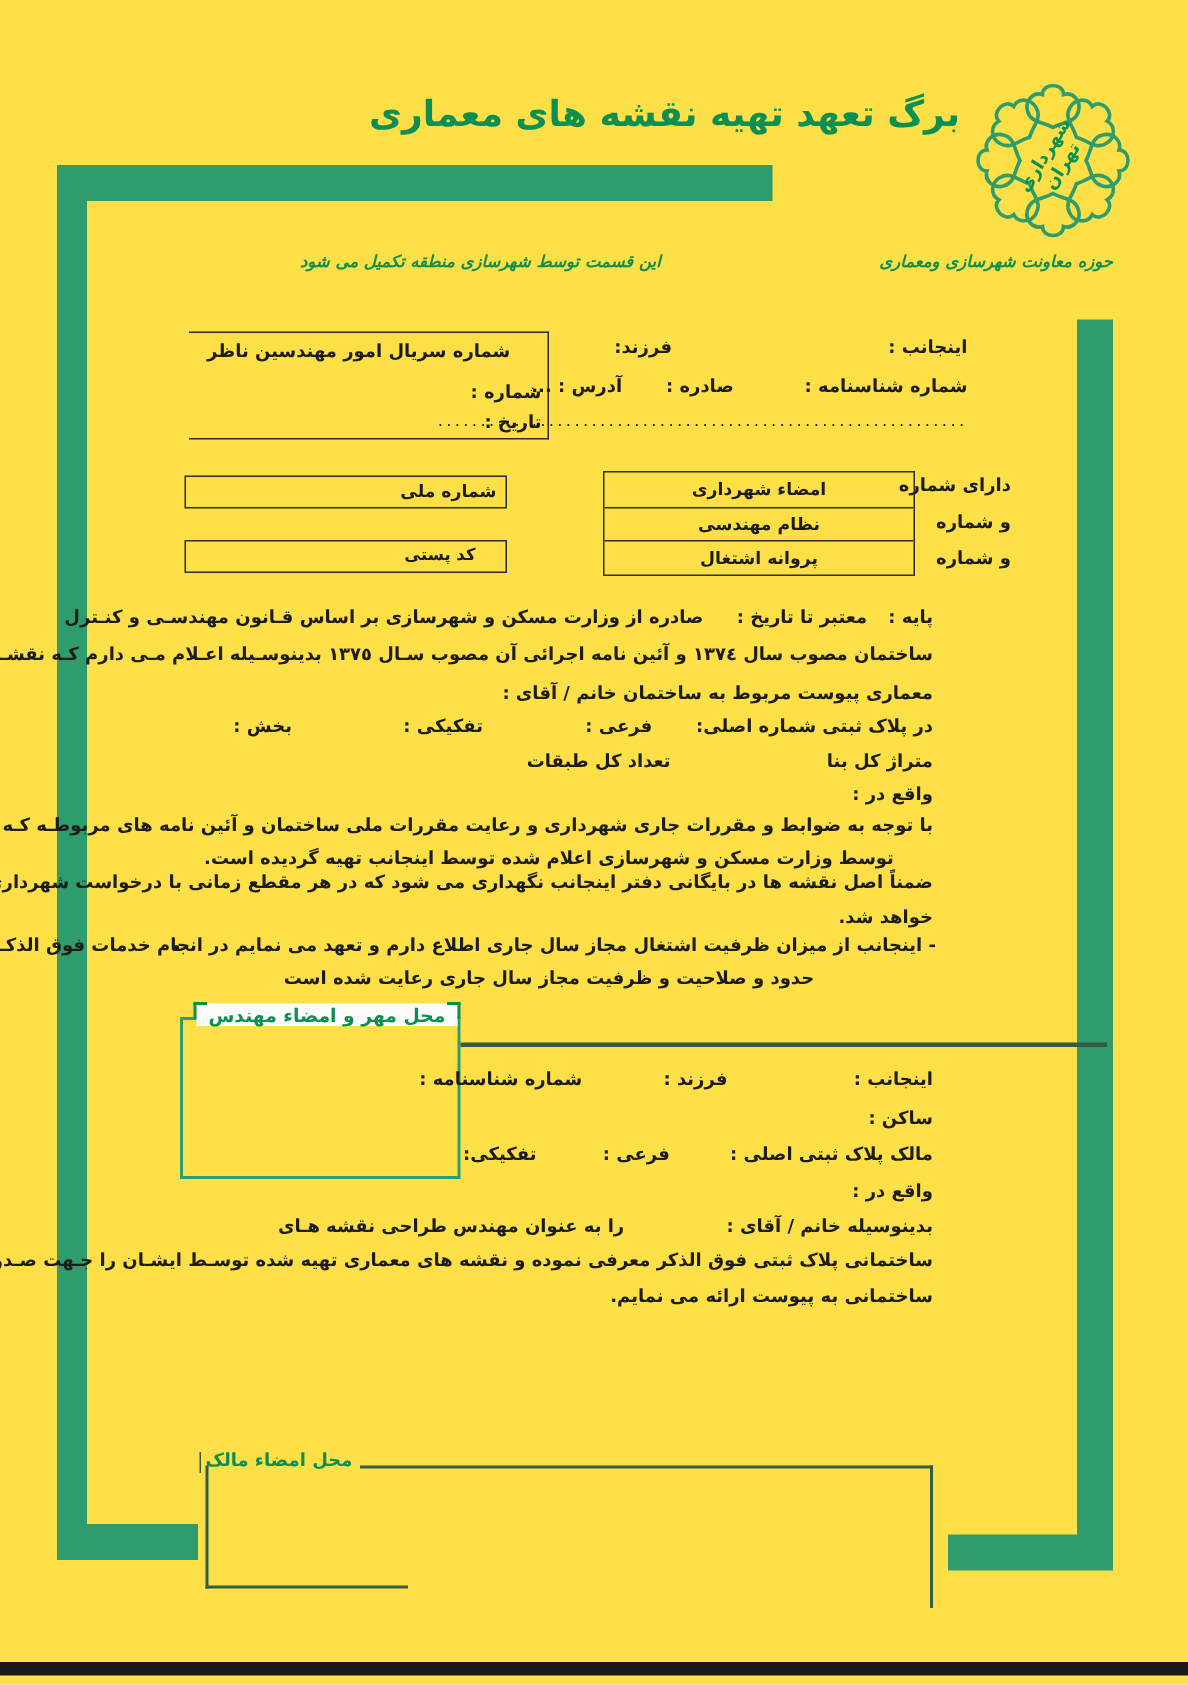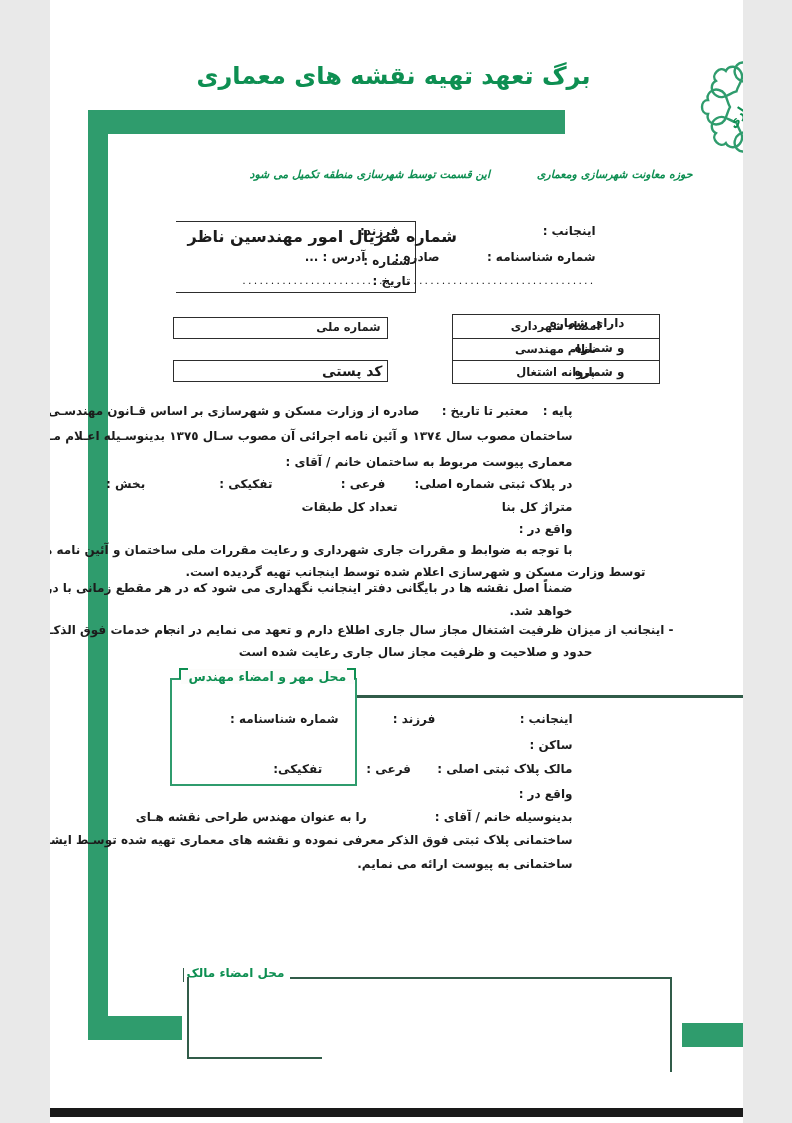--- a/index.html
+++ b/index.html
@@ -3,22 +3,22 @@
 <meta charset="utf-8">
 <style>
   :root{
     --green-bar:#2f9c6d;
     --green-text:#0e8f52;
     --line-dark:#315c49;
     --ink:#1c1c1c;
   }
   html,body{margin:0;padding:0;background:#e9e9e9;}
   .page{
-    position:relative;width:693px;height:1123px;margin:0 auto;
-    background:#ffffff;overflow:hidden;
+    position:relative;width:792px;height:1123px;margin:0 auto;
+    background:#fde047;overflow:hidden;
     font-family:"DejaVu Sans",sans-serif;color:var(--ink);
     font-weight:700;font-size:12px;
   }
   .abs{position:absolute;}
   .bar{position:absolute;background:var(--green-bar);}
   .g{color:var(--green-text);margin-left:32px;}
   .rtl{direction:rtl;}
   .row{position:absolute;direction:rtl;white-space:nowrap;text-align:right;}
   .row span{display:inline-block;}
   .centerline{position:absolute;left:110px;width:512px;text-align:center;direction:rtl;white-space:nowrap;}
@@ -74,21 +74,21 @@
     <g fill="#0e8f52" font-weight="bold" transform="rotate(-58 52 61)">
       <text x="52" y="58" text-anchor="middle" font-size="12">شهرداری</text>
       <text x="52" y="72" text-anchor="middle" font-size="12">تهران</text>
     </g>
   </svg>
 
   <div class="abs g note-italic rtl" style="right:50px;top:168px;">حوزه معاونت شهرسازی ومعماری</div>
   <div class="abs g note-italic rtl" style="left:168px;top:168px;">این قسمت توسط شهرسازی منطقه تکمیل می شود</div>
 
   <div class="serialbox" style="left:126px;top:221px;width:240px;height:72px;">
-    <div style="position:absolute;left:12px;top:5px;font-size:16px;white-space:nowrap;direction:rtl;">شماره سریال امور مهندسین ناظر</div>
+    <div style="position:absolute;left:12px;top:5px;font-size:12px;white-space:nowrap;direction:rtl;">شماره سریال امور مهندسین ناظر</div>
     <div style="position:absolute;right:4px;top:32px;direction:rtl;">شماره :</div>
     <div style="position:absolute;right:4px;top:52px;direction:rtl;">تاریخ :</div>
   </div>
 
   <div class="row" style="right:147px;top:224px;">
     <span style="margin-left:140px;">اینجانب :</span>
     <span>فرزند:</span>
   </div>
   <div class="row" style="right:147px;top:250px;">
     <span style="margin-left:43px;">شماره شناسنامه :</span>
@@ -104,21 +104,21 @@
   <div class="sigtable" style="left:402px;top:314px;width:208px;height:70px;">
     <div>امضاء شهرداری</div>
     <div>نظام مهندسی</div>
     <div>پروانه اشتغال</div>
   </div>
 
   <div class="thinbox" style="left:123px;top:317px;width:215px;height:22px;">
     <div style="position:absolute;right:6px;top:2px;font-size:11.5px;direction:rtl;">شماره ملی</div>
   </div>
   <div class="thinbox" style="left:123px;top:360px;width:215px;height:22px;">
-    <div style="position:absolute;right:4px;top:2px;font-size:14px;direction:rtl;">کد پستی</div>
+    <div style="position:absolute;right:20px;top:2px;font-size:11px;direction:rtl;">کد پستی</div>
   </div>
 
   <div class="row" style="right:170px;top:404px;">
     <span style="margin-left:10px;">پایه :</span>
     <span style="margin-left:18px;">معتبر تا تاریخ :</span>
     <span>صادره از وزارت مسکن و شهرسازی بر اساس قـانون مهندسـی و کنـترل</span>
   </div>
   <div class="row" style="right:170px;top:429px;">ساختمان مصوب سال ١٣٧٤ و آئین نامه اجرائی آن مصوب سـال ١٣٧٥ بدینوسـیله اعـلام مـی دارم کـه نقشـه هـای</div>
   <div class="row" style="right:170px;top:455px;">معماری پیوست مربوط به  ساختمان خانم / آقای :</div>
   <div class="row" style="right:170px;top:477px;">
@@ -146,21 +146,21 @@
   <div class="stamp-label" style="left:131px;top:669px;">محل مهر و امضاء مهندس</div>
   <div class="hline" style="left:307px;top:695px;width:431px;height:3px;"></div>
 
   <div class="row" style="right:170px;top:712px;">
     <span style="margin-left:80px;">اینجانب :</span>
     <span style="margin-left:50px;">فرزند :</span>
     <span>شماره شناسنامه :</span>
   </div>
   <div class="row" style="right:170px;top:738px;">ساکن :</div>
   <div class="row" style="right:170px;top:762px;">
-    <span style="margin-left:22px;">مالک پلاک ثبتی اصلی :</span>
+    <span style="margin-left:36px;">مالک پلاک ثبتی اصلی :</span>
     <span style="margin-left:40px;">فرعی :</span>
     <span>تفکیکی:</span>
   </div>
   <div class="row" style="right:170px;top:787px;">واقع در :</div>
   <div class="row" style="right:170px;top:810px;">
     <span style="margin-left:64px;">بدینوسیله خانم / آقای :</span>
     <span>را به عنوان مهندس طراحی نقشه هـای</span>
   </div>
   <div class="row" style="right:170px;top:833px;">ساختمانی پلاک ثبتی فوق الذکر معرفی نموده و نقشه های معماری تهیه شده توسـط ایشـان را جـهت صـدور پروانـه</div>
   <div class="row" style="right:170px;top:857px;">ساختمانی به پیوست ارائه می نمایم.</div>

